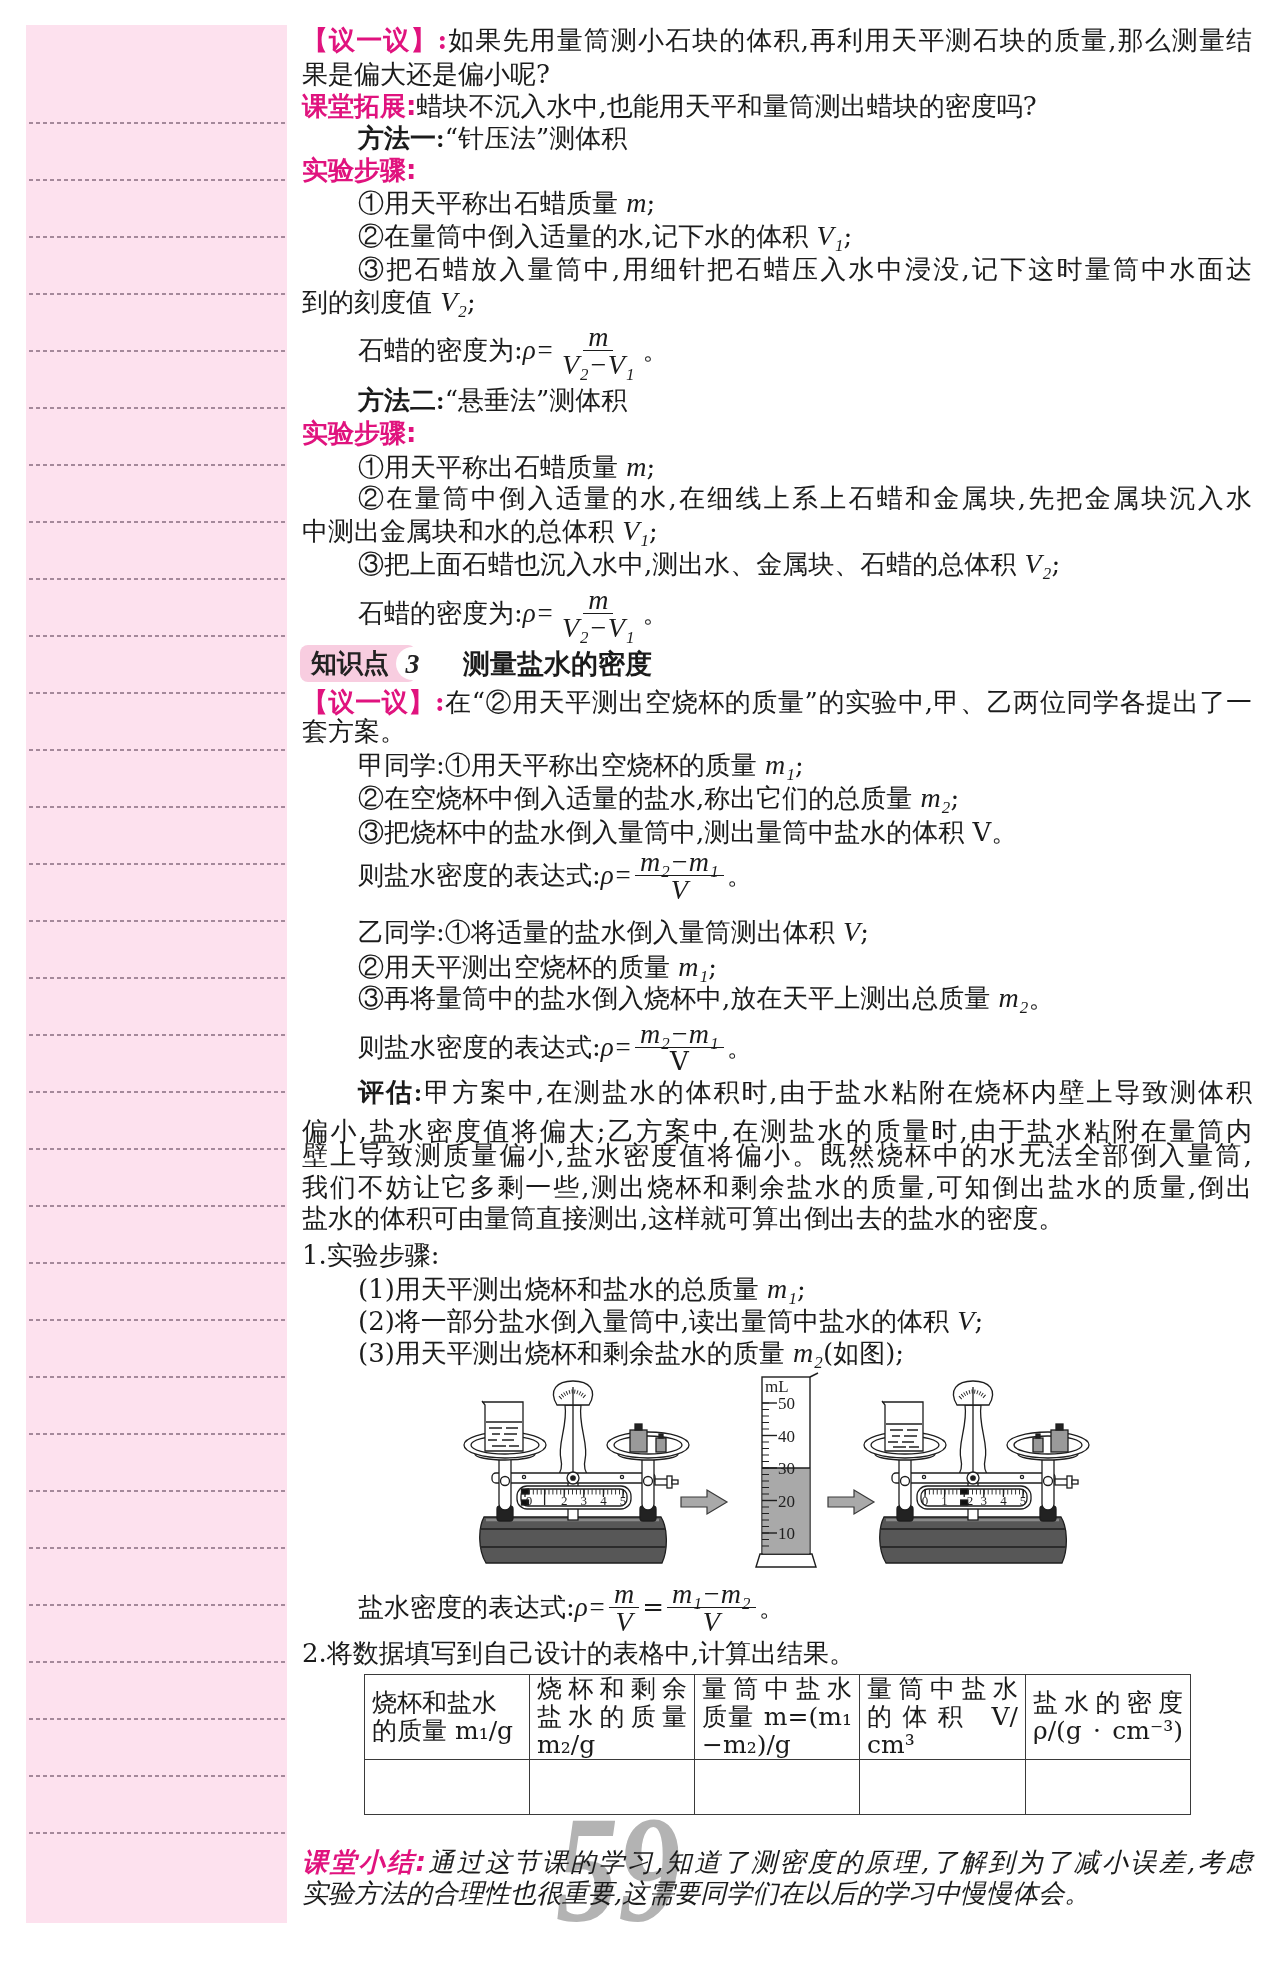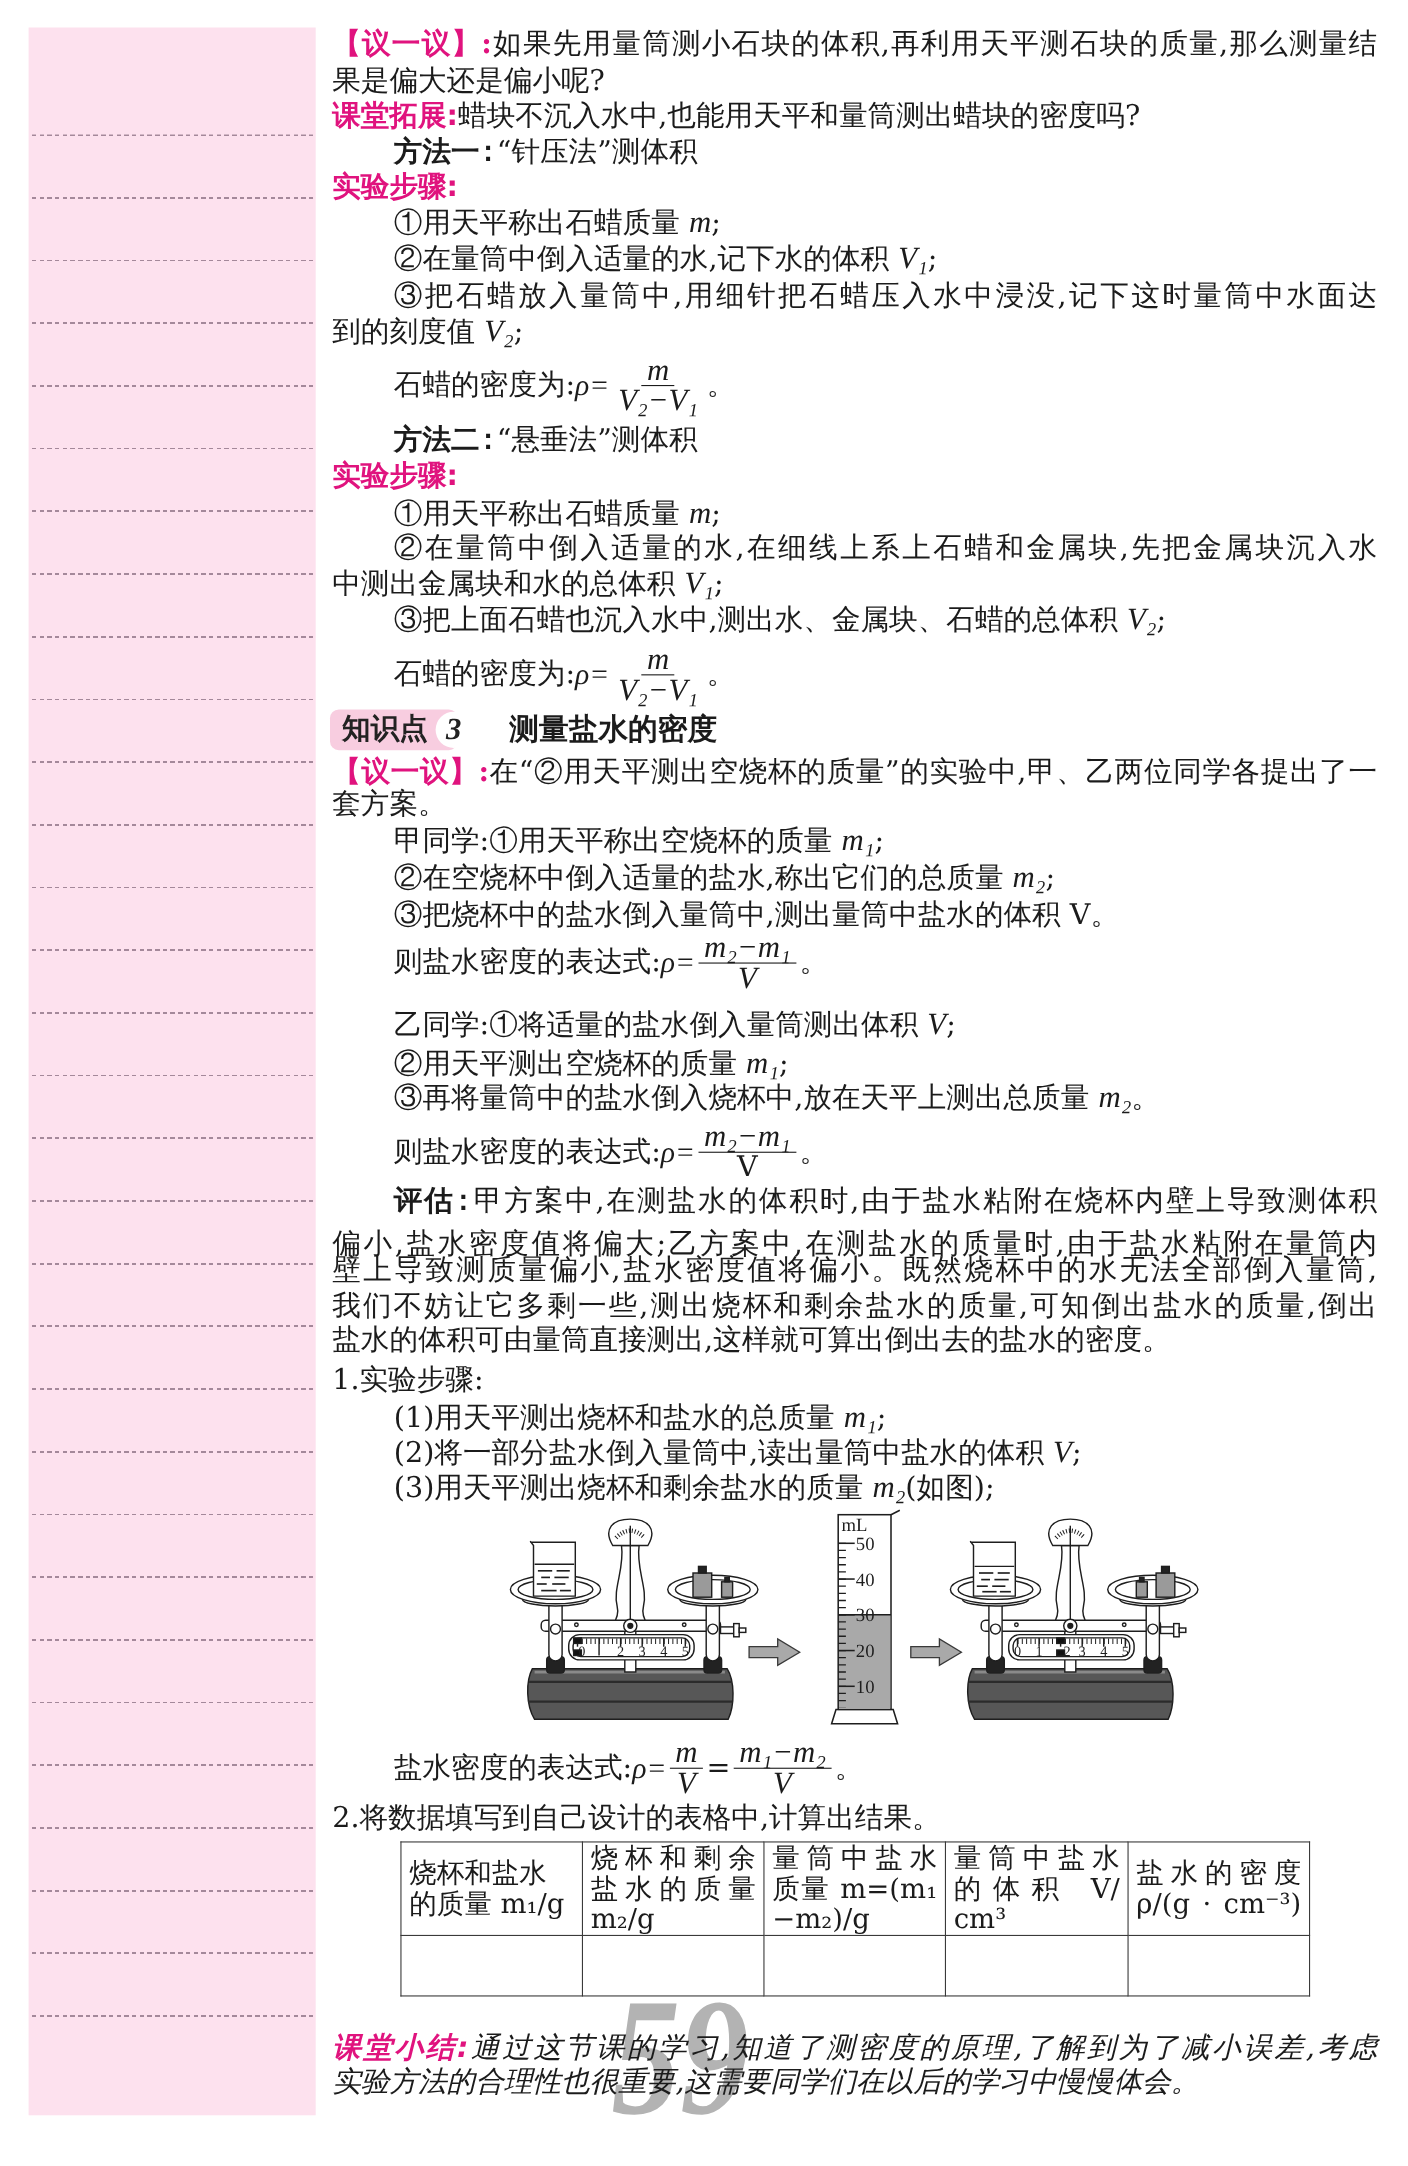--- a/index.html
+++ b/index.html
@@ -12,21 +12,21 @@
 .sb-rules{position:absolute;left:3px;top:97px;width:256px;height:1767px;
   background:repeating-linear-gradient(to bottom,var(--rule_color) 0 1.6px,transparent 1.6px 57px);
   -webkit-mask-image:repeating-linear-gradient(to right,#000 0 4px,transparent 4px 7px);
   mask-image:repeating-linear-gradient(to right,#000 0 4px,transparent 4px 7px);}
 
 .ln{position:absolute;left:302px;width:950px;height:34px;line-height:34px;font-size:26px;white-space:nowrap;box-sizing:border-box;z-index:2;}
 .ln.j{white-space:normal;text-align:justify;text-align-last:justify;}
 .ind{padding-left:56px;}
 .lbl{color:var(--accent);font-family:"DejaVu Sans","Liberation Sans",sans-serif;font-weight:bold;}
 .lblk{color:var(--accent);font-weight:bold;}
-.bold{font-family:Liberation Mono, monospace;font-weight:bold;margin-top:32px;}
+.bold{font-family:Liberation Serif, serif;font-weight:bold;margin-top:32px;}
 .v{font-style:italic;font-family:"Liberation Serif","DejaVu Serif",serif;font-size:28px;}
 
 .fx{position:absolute;left:302px;width:950px;height:64px;padding-left:56px;box-sizing:border-box;display:flex;align-items:center;font-size:26px;white-space:nowrap;z-index:2;}
 .fx > span{line-height:27px;}
 .frac{display:inline-flex;flex-direction:column;align-items:center;margin:0 3px;}
 .frac .nu{border-bottom:1.5px solid var(--text);padding:0 5px;line-height:27px;}
 .frac .de{padding:0 5px;line-height:27px;}
 .rho{font-style:italic;font-family:"Liberation Serif","DejaVu Serif",serif;font-size:27px;}
 
 .kp-badge{position:absolute;left:300px;top:645px;width:116px;height:37px;border-radius:8px;background:var(--badge_bg);z-index:2;}

